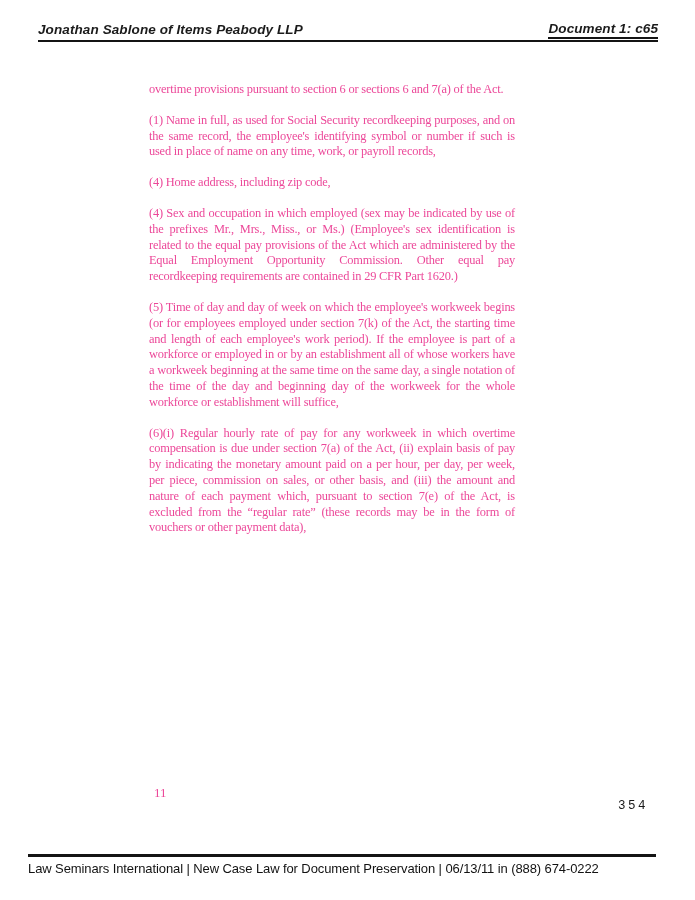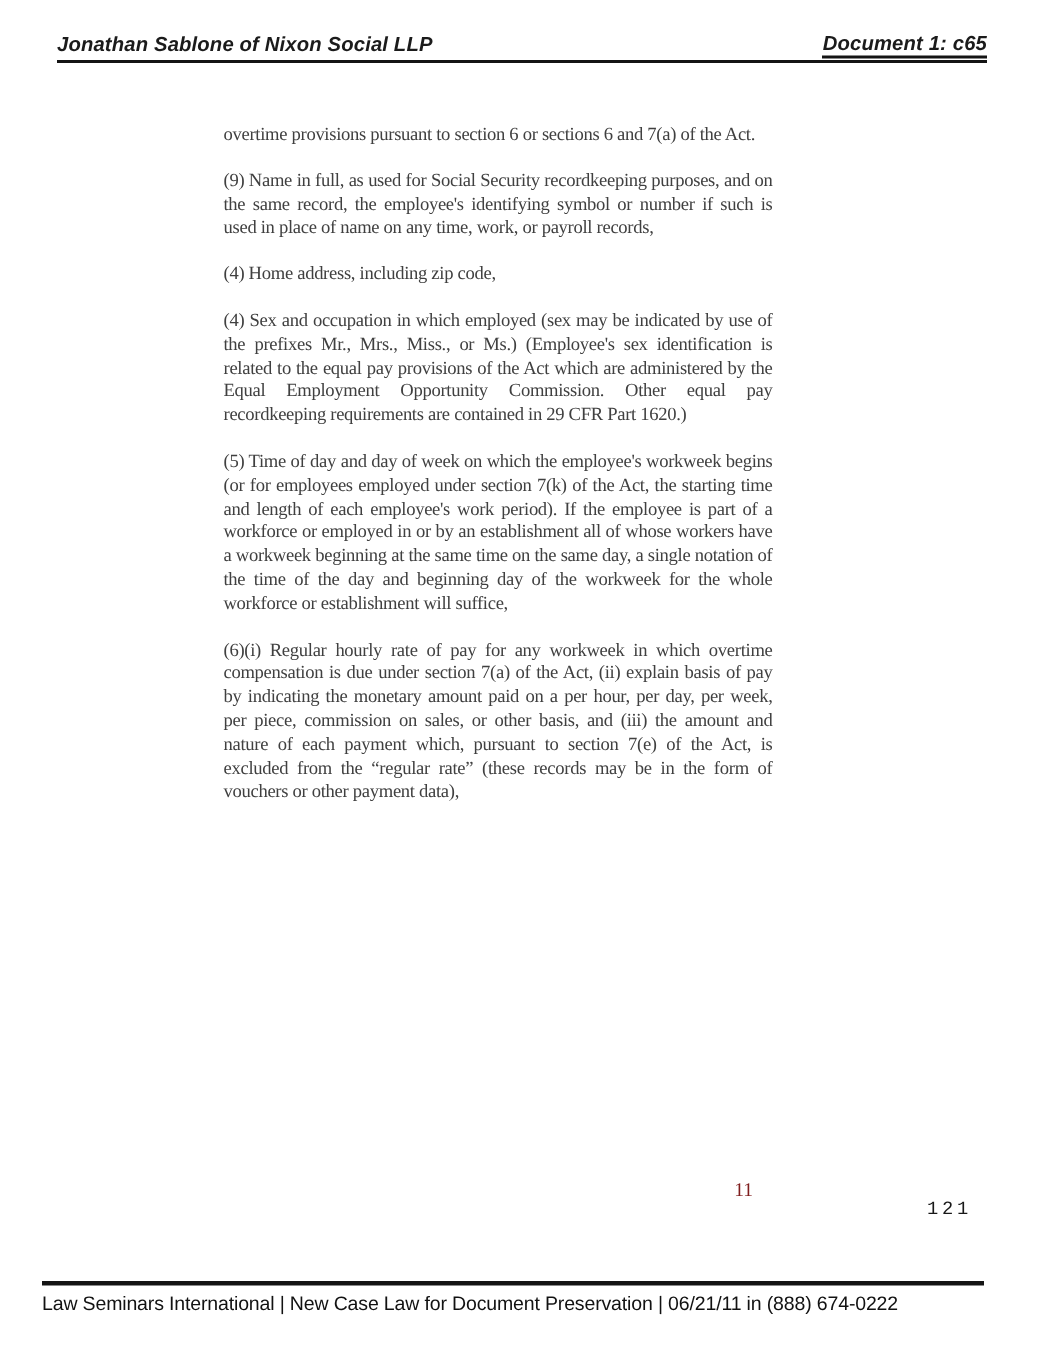--- a/index.html
+++ b/index.html
@@ -43,35 +43,35 @@
   .doc-body {
     position: absolute;
     left: 149px;
     top: 82px;
     width: 366px;
     font-family: "Liberation Serif", "DejaVu Serif", serif;
     font-size: 12.4px;
     line-height: 15.8px;
     letter-spacing: -0.2px;
     text-align: justify;
-    color: #404040;
+    color: #ec4899;
   }
   .doc-body p {
     margin: 0 0 15px 0;
   }
 
   .page-number {
     position: absolute;
-    left: 136px;
+    left: 154px;
     top: 785px;
     width: 366px;
-    text-align: right;
+    text-align: left;
     font-family: "Liberation Serif", "DejaVu Serif", serif;
     font-size: 13px;
-    color: #7f1d1d;
+    color: #ec4899;
   }
 
   .bates-number {
     position: absolute;
     left: 618px;
     top: 799px;
     font-family: "Liberation Mono", "DejaVu Sans Mono", monospace;
     font-size: 12.5px;
     letter-spacing: 2.5px;
     color: #181818;
@@ -90,34 +90,34 @@
     letter-spacing: -0.1px;
     color: #121212;
   }
 </style>
 </head>
 <body>
 
 <div class="sheet">
 
   <header class="doc-header">
-    <span class="hdr-left">Jonathan Sablone of Nixon Social LLP</span>
+    <span class="hdr-left">Jonathan Sablone of Items Peabody LLP</span>
     <span class="hdr-right">Document 1: c65</span>
   </header>
 
   <main class="doc-body">
     <p>overtime provisions pursuant to section 6 or sections 6 and 7(a) of the Act.</p>
-    <p>(9) Name in full, as used for Social Security recordkeeping purposes, and on the same record, the employee's identifying symbol or number if such is used in place of name on any time, work, or payroll records,</p>
+    <p>(1) Name in full, as used for Social Security recordkeeping purposes, and on the same record, the employee's identifying symbol or number if such is used in place of name on any time, work, or payroll records,</p>
     <p>(4) Home address, including zip code,</p>
     <p>(4) Sex and occupation in which employed (sex may be indicated by use of the prefixes Mr., Mrs., Miss., or Ms.) (Employee's sex identification is related to the equal pay provisions of the Act which are administered by the Equal Employment Opportunity Commission. Other equal pay recordkeeping requirements are contained in 29 CFR Part 1620.)</p>
     <p>(5) Time of day and day of week on which the employee's workweek begins (or for employees employed under section 7(k) of the Act, the starting time and length of each employee's work period). If the employee is part of a workforce or employed in or by an establishment all of whose workers have a workweek beginning at the same time on the same day, a single notation of the time of the day and beginning day of the workweek for the whole workforce or establishment will suffice,</p>
     <p>(6)(i) Regular hourly rate of pay for any workweek in which overtime compensation is due under section 7(a) of the Act, (ii) explain basis of pay by indicating the monetary amount paid on a per hour, per day, per week, per piece, commission on sales, or other basis, and (iii) the amount and nature of each payment which, pursuant to section 7(e) of the Act, is excluded from the “regular rate” (these records may be in the form of vouchers or other payment data),</p>
   </main>
 
   <div class="page-number">11</div>
 
-  <div class="bates-number">121</div>
+  <div class="bates-number">354</div>
 
   <footer class="doc-footer">
-    <span>Law Seminars International | New Case Law for Document Preservation | 06/21/11 in (888) 674-0222</span>
+    <span>Law Seminars International | New Case Law for Document Preservation | 06/13/11 in (888) 674-0222</span>
   </footer>
 
 </div>
 
 </body></html>

